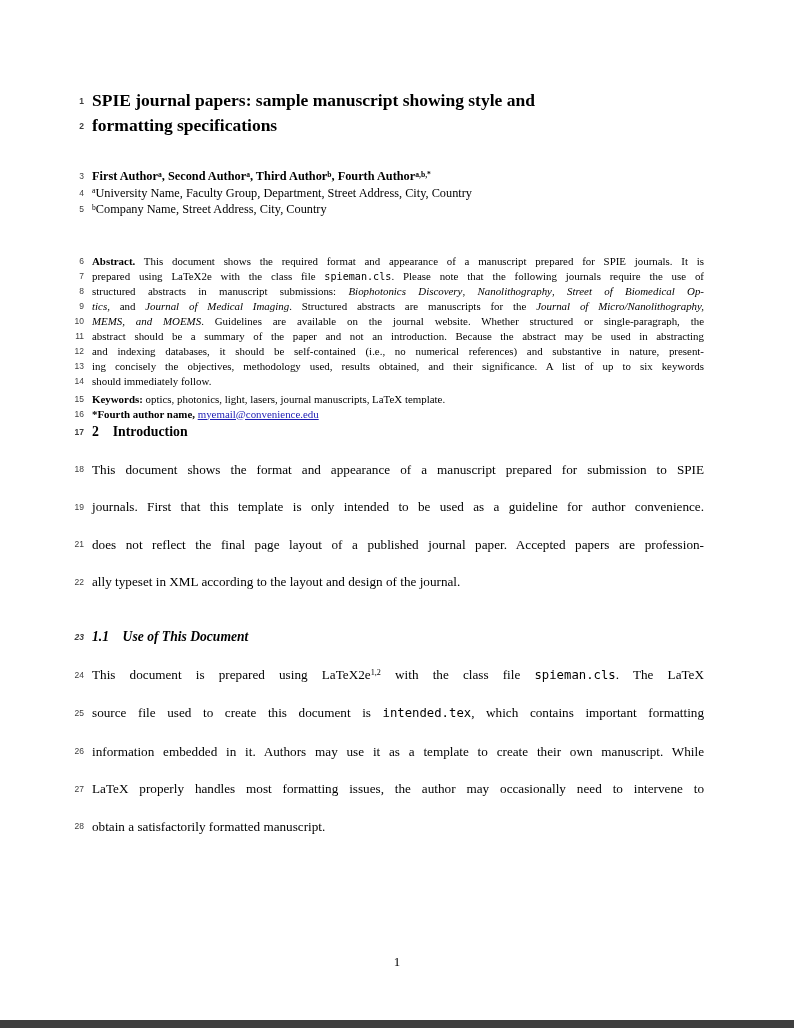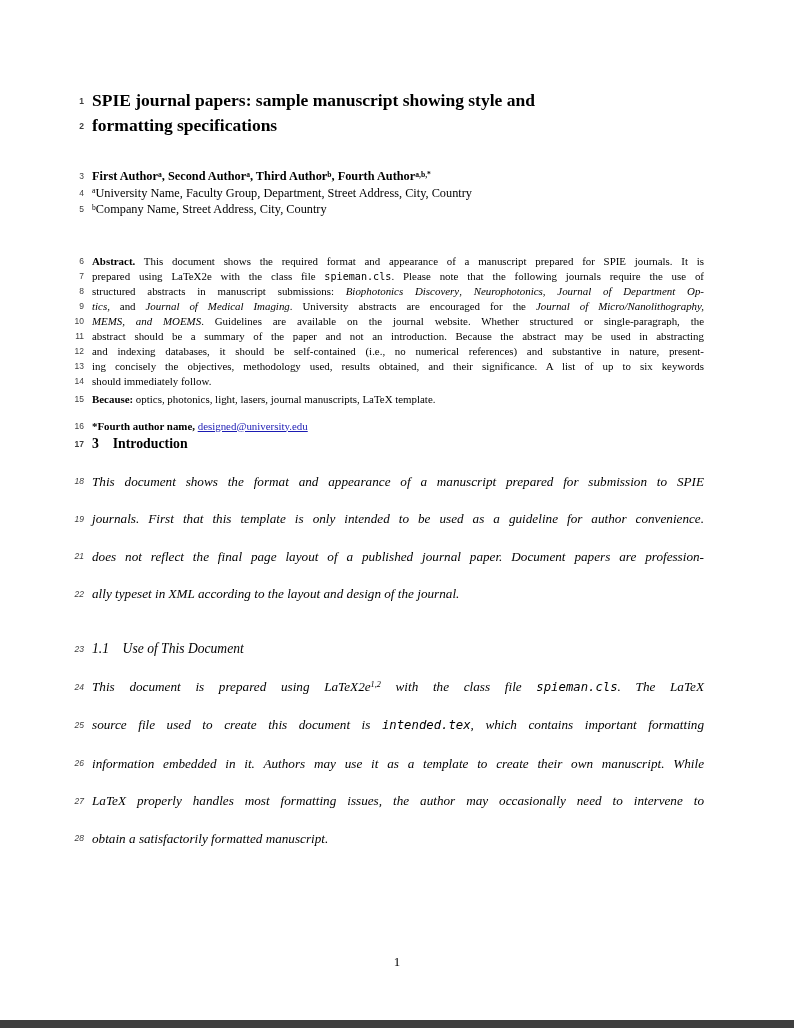--- a/index.html
+++ b/index.html
@@ -35,24 +35,24 @@
     color: var(--lineno-color, #3c3c3c);
     top: 50%;
     transform: translateY(-50%);
     line-height: normal;
   }
   
   .title      { font-size: 17.5px; font-weight: bold; line-height: 25px; }
   .authors    { margin-top: 30px; font-size: 12.3px; line-height: 16.5px; }
   .abstract   { margin-top: 36px; font-size: 10.9px; line-height: 15px; }
   .keywords   { margin-top: 3px; font-size: 10.9px; line-height: 15px; }
-  .email      { margin-top: 12px; font-size: 10.9px; line-height: 15px; }
+  .email      { font-size: 10.9px; line-height: 15px; }
   .section    { font-size: 13.8px; font-weight: bold; line-height: 20px; }
-  .subsection { margin-top: 26px; font-size: 13.6px; font-style: italic; line-height: 20px; }
-  .body       { margin-top: 9px;  font-size: 13.2px; line-height: 37.5px; font-style: italic; }
+  .subsection { margin-top: 26px; font-size: 13.6px; font-style: italic; line-height: 20px; font-weight: bold; }
+  .body       { margin-top: 9px;  font-size: 13.2px; line-height: 37.5px; }
   
   .abstract .txt, .body .txt { text-align: justify; text-align-last: justify; }
   .line.last .txt { text-align-last: left; }
   
   .b { font-weight: bold; }
   .i { font-style: italic; margin-top: 12px; }
   .m { font-family: "DejaVu Sans Mono", "Liberation Mono", monospace; font-size: 0.93em; }
   .sup { font-size: 62%; position: relative; top: -0.45em; line-height: 0; }
   .email-link {
     color: var(--link-color, #1b1bb3);
@@ -110,25 +110,25 @@
         <div class="line">
           <span class="no">6</span>
           <span class="txt"><span class="b">Abstract.</span><span> This document shows the required format and appearance of a manuscript prepared for SPIE journals. It is</span></span>
         </div>
         <div class="line">
           <span class="no">7</span>
           <span class="txt"><span>prepared using LaTeX2e with the class file </span><span class="m">spieman.cls</span><span>. Please note that the following journals require the use of</span></span>
         </div>
         <div class="line">
           <span class="no">8</span>
-          <span class="txt"><span>structured abstracts in manuscript submissions: </span><span class="i">Biophotonics Discovery</span><span>, </span><span class="i">Neurophotonics</span><span>, </span><span class="i">Journal of Department Op-</span></span>
+          <span class="txt"><span>structured abstracts in manuscript submissions: </span><span class="i">Biophotonics Discovery</span><span>, </span><span class="i">Nanolithography</span><span>, </span><span class="i">Street of Biomedical Op-</span></span>
         </div>
         <div class="line">
           <span class="no">9</span>
-          <span class="txt"><span class="i">tics</span><span>, and </span><span class="i">Journal of Medical Imaging</span><span>. University abstracts are encouraged for the </span><span class="i">Journal of Micro/Nanolithography,</span></span>
+          <span class="txt"><span class="i">tics</span><span>, and </span><span class="i">Journal of Medical Imaging</span><span>. Structured abstracts are manuscripts for the </span><span class="i">Journal of Micro/Nanolithography,</span></span>
         </div>
         <div class="line">
           <span class="no">10</span>
           <span class="txt"><span class="i">MEMS, and MOEMS</span><span>. Guidelines are available on the journal website. Whether structured or single-paragraph, the</span></span>
         </div>
         <div class="line">
           <span class="no">11</span>
           <span class="txt"><span>abstract should be a summary of the paper and not an introduction. Because the abstract may be used in abstracting</span></span>
         </div>
         <div class="line">
@@ -140,47 +140,47 @@
           <span class="txt"><span>ing concisely the objectives, methodology used, results obtained, and their significance. A list of up to six keywords</span></span>
         </div>
         <div class="line last">
           <span class="no">14</span>
           <span class="txt"><span>should immediately follow.</span></span>
         </div>
       </section>
       <section class="block keywords">
         <div class="line">
           <span class="no">15</span>
-          <span class="txt"><span class="b">Because:</span><span> optics, photonics, light, lasers, journal manuscripts, LaTeX template.</span></span>
+          <span class="txt"><span class="b">Keywords:</span><span> optics, photonics, light, lasers, journal manuscripts, LaTeX template.</span></span>
         </div>
       </section>
       <section class="block email">
         <div class="line">
           <span class="no">16</span>
-          <span class="txt"><span class="b">*Fourth author name, </span><a class="email-link">designed@university.edu</a></span>
+          <span class="txt"><span class="b">*Fourth author name, </span><a class="email-link">myemail@convenience.edu</a></span>
         </div>
       </section>
       <section class="block section">
         <div class="line">
           <span class="no">17</span>
-          <span class="txt"><span class="b">3 Introduction</span></span>
+          <span class="txt"><span class="b">2 Introduction</span></span>
         </div>
       </section>
       <section class="block body">
         <div class="line">
           <span class="no">18</span>
           <span class="txt"><span>This document shows the format and appearance of a manuscript prepared for submission to SPIE</span></span>
         </div>
         <div class="line">
           <span class="no">19</span>
           <span class="txt"><span>journals. First that this template is only intended to be used as a guideline for author convenience.</span></span>
         </div>
         <div class="line">
           <span class="no">21</span>
-          <span class="txt"><span>does not reflect the final page layout of a published journal paper. Document papers are profession-</span></span>
+          <span class="txt"><span>does not reflect the final page layout of a published journal paper. Accepted papers are profession-</span></span>
         </div>
         <div class="line last">
           <span class="no">22</span>
           <span class="txt"><span>ally typeset in XML according to the layout and design of the journal.</span></span>
         </div>
       </section>
       <section class="block subsection">
         <div class="line">
           <span class="no">23</span>
           <span class="txt"><span class="i">1.1 Use of This Document</span></span>

